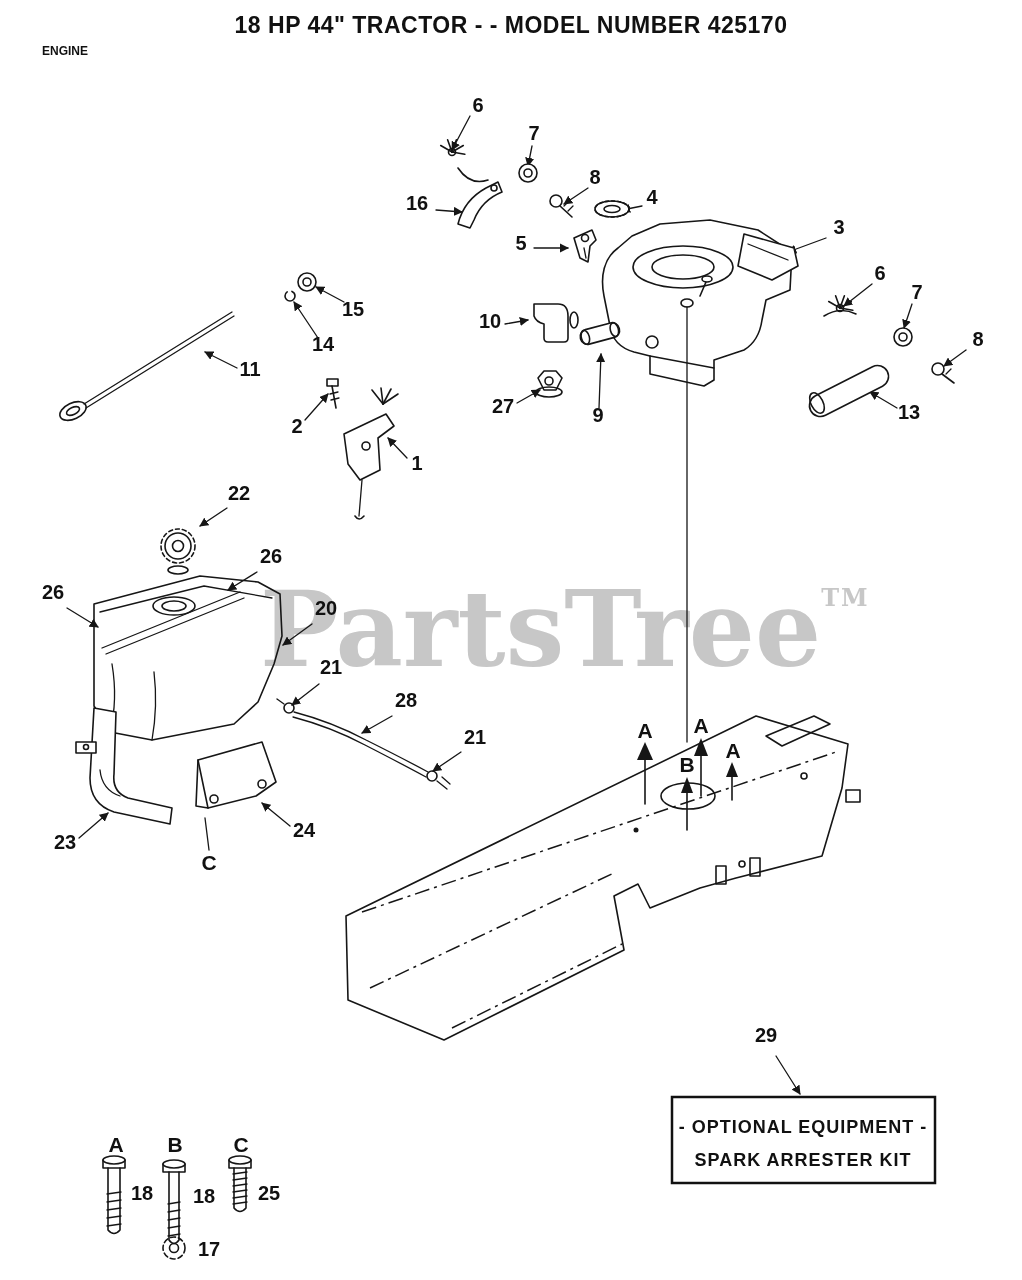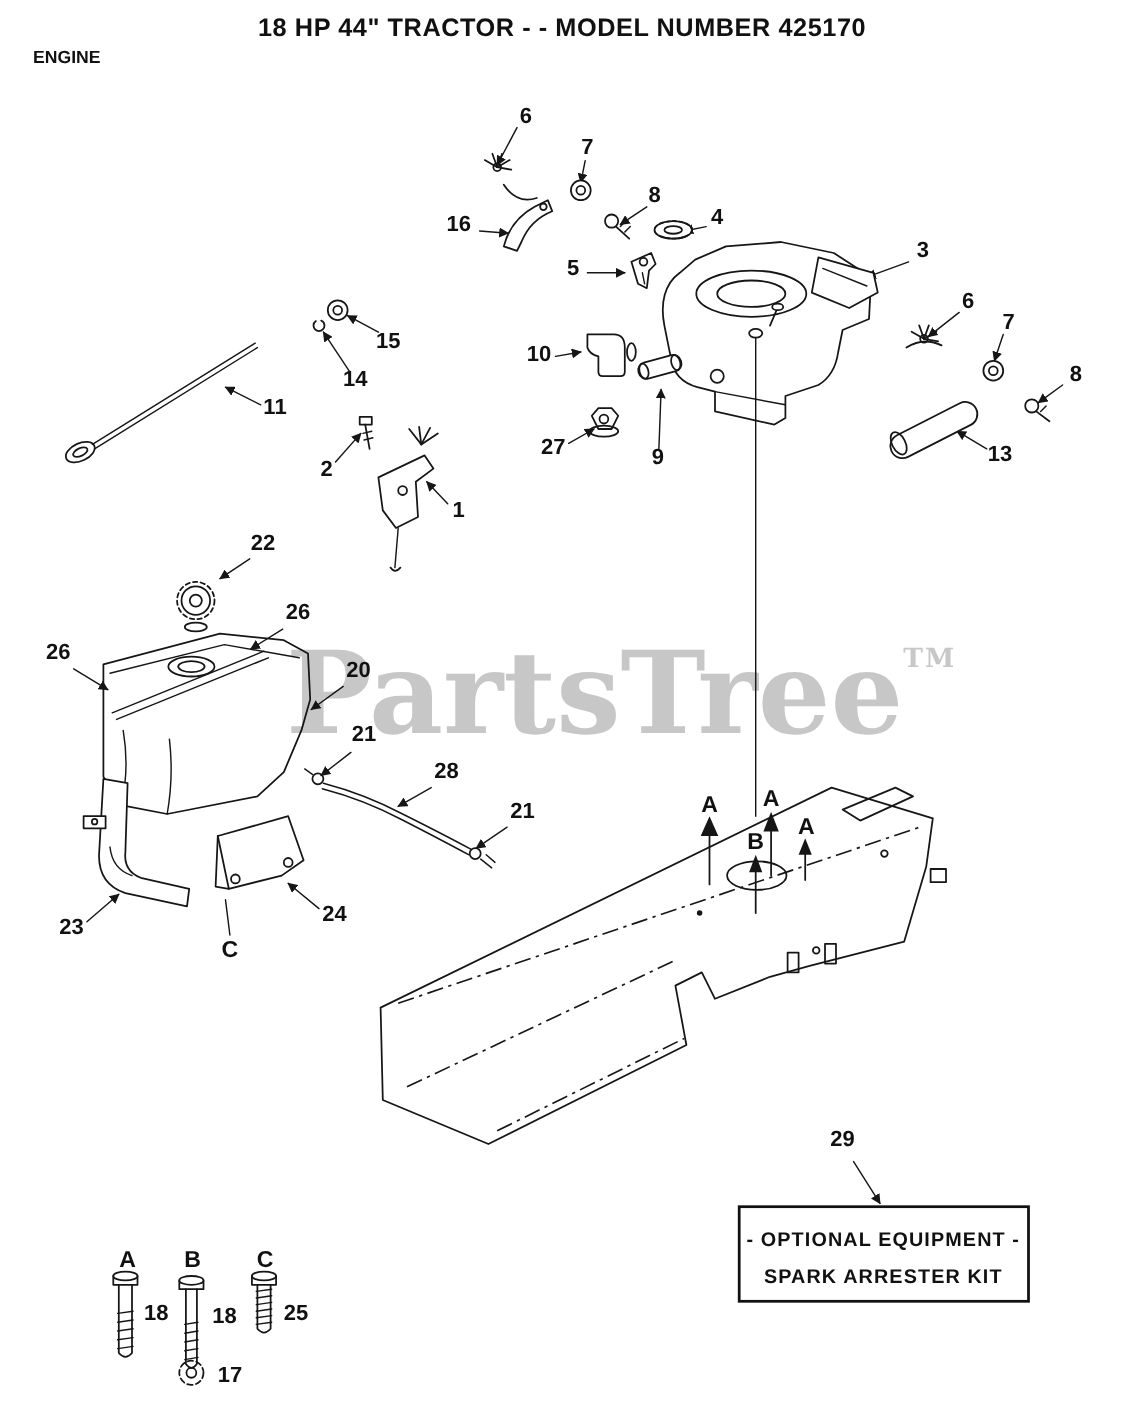--- a/index.html
+++ b/index.html
@@ -1,20 +1,20 @@
 <!DOCTYPE html>
 <html><head>
 <meta charset="utf-8">
 <style>
   html,body{margin:0;padding:0;background:#fff;}
   .canvas{position:relative;width:1022px;height:1280px;background:#ffffff;overflow:hidden;
           font-family:"Liberation Sans", sans-serif;color:#111;}
   .page-title{position:absolute;top:12px;left:0;right:0;text-align:center;
               font-size:23px;font-weight:bold;letter-spacing:.5px;z-index:3;}
-  .section-label{position:absolute;top:44px;left:30px;font-size:16px;font-weight:bold;z-index:3;}
+  .section-label{position:absolute;top:44px;left:42px;font-size:12px;font-weight:bold;z-index:3;}
   .watermark{position:absolute;left:260px;top:578px;z-index:1;color:#c7c7c7;
              font-family:"DejaVu Serif", serif;font-weight:bold;font-size:104px;line-height:1;
              white-space:nowrap;user-select:none;}
   .watermark sup{font-size:24px;vertical-align:60px;letter-spacing:2px;}
   svg.drawing{position:absolute;left:0;top:0;z-index:2;}
   .ln{stroke:#161616;stroke-width:1.6;fill:none;stroke-linecap:round;stroke-linejoin:round;}
   .fw{fill:#ffffff;}
   .fb{fill:#161616;stroke:none;}
   .thin{stroke-width:1.3;}
   .dd{stroke:#161616;stroke-width:1.5;fill:none;stroke-dasharray:15 5 3 5;}

